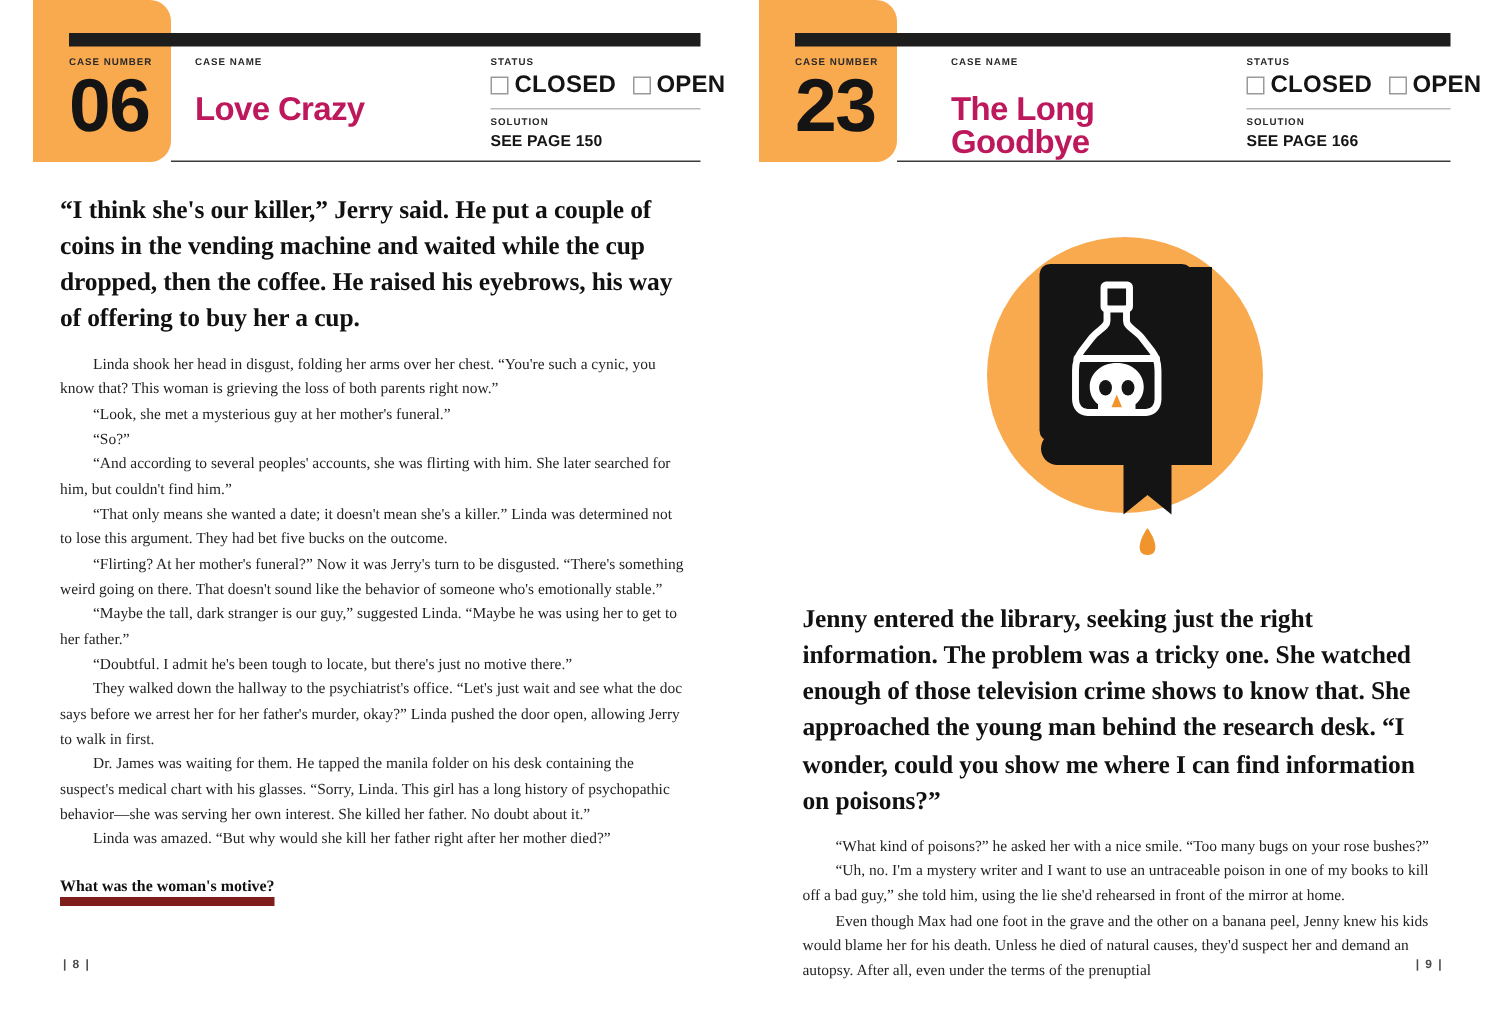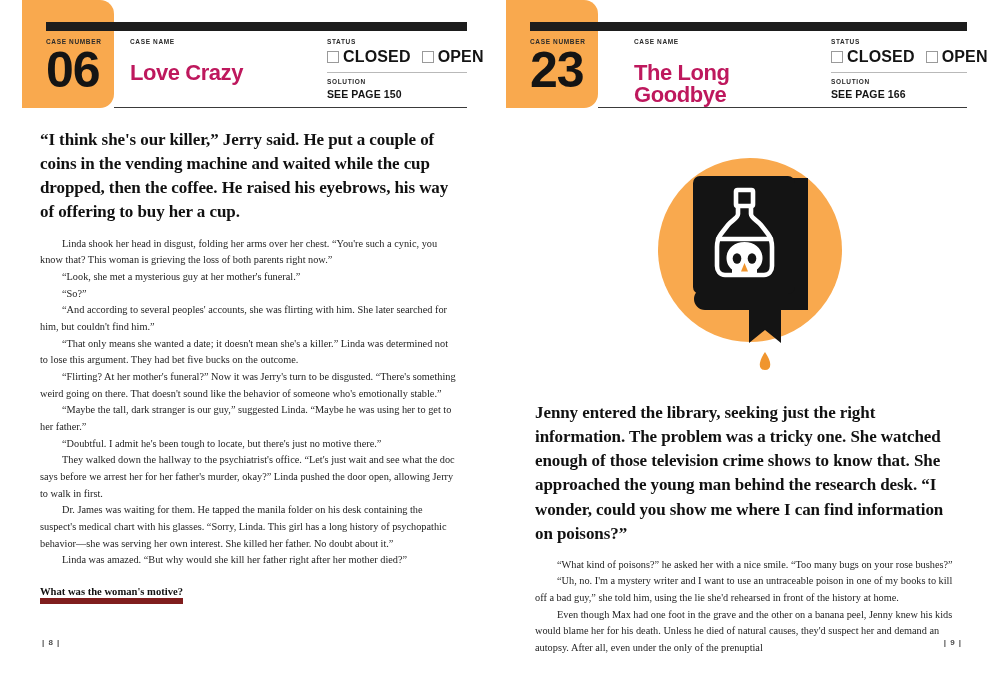--- a/index.html
+++ b/index.html
@@ -358,22 +358,22 @@
             <path d="M119.5 104 C109 104 101.5 111 101.5 120 C101.5 125 103.8 129 107 131.5 L107 135.5 C107 137 108.2 138 109.6 138 L129.4 138 C130.8 138 132 137 132 135.5 L132 131.5 C135.2 129 137.5 125 137.5 120 C137.5 111 130 104 119.5 104 Z" fill="#ffffff"></path>
             <ellipse cx="112" cy="120.5" rx="4.3" ry="5.2" fill="#141414"></ellipse>
             <ellipse cx="127" cy="120.5" rx="4.3" ry="5.2" fill="#141414"></ellipse>
             <path d="M119.5 125 L123 133.5 L116 133.5 Z" fill="#F0952E"></path>
           </g>
         </svg>
       </div>
 
       <p class="lede">Jenny entered the library, seeking just the right information. The problem was a tricky one. She watched enough of those television crime shows to know that. She approached the young man behind the research desk. “I wonder, could you show me where I can find information on poisons?”</p>
       <p class="body">“What kind of poisons?” he asked her with a nice smile. “Too many bugs on your rose bushes?”</p>
-      <p class="body">“Uh, no. I'm a mystery writer and I want to use an untraceable poison in one of my books to kill off a bad guy,” she told him, using the lie she'd rehearsed in front of the history at home.</p>
-      <p class="body">Even though Max had one foot in the grave and the other on a banana peel, Jenny knew his kids would blame her for his death. Unless he died of natural causes, they'd suspect her and demand an autopsy. After all, even under the only of the prenuptial</p>
+      <p class="body">“Uh, no. I'm a mystery writer and I want to use an untraceable poison in one of my books to kill off a bad guy,” she told him, using the lie she'd rehearsed in front of the mirror at home.</p>
+      <p class="body">Even though Max had one foot in the grave and the other on a banana peel, Jenny knew his kids would blame her for his death. Unless he died of natural causes, they'd suspect her and demand an autopsy. After all, even under the terms of the prenuptial</p>
 
       <div class="continued">
         <span>CONTINUED</span>
         <svg class="paw-dots" viewBox="0 0 46 22">
           <ellipse cx="7" cy="6" rx="4.2" ry="2.6" fill="#F5A93F" transform="rotate(-18 7 6)"></ellipse>
           <ellipse cx="15" cy="5" rx="3.4" ry="2.2" fill="#F5A93F" transform="rotate(-10 15 5)"></ellipse>
           <ellipse cx="12" cy="14" rx="5.0" ry="3.2" fill="#F5A93F" transform="rotate(-8 12 14)"></ellipse>
           <ellipse cx="31" cy="5" rx="4.4" ry="2.8" fill="#F5A93F" transform="rotate(-20 31 5)"></ellipse>
           <ellipse cx="40" cy="4" rx="3.2" ry="2.1" fill="#F5A93F" transform="rotate(-12 40 4)"></ellipse>
           <ellipse cx="37" cy="12" rx="4.8" ry="3.0" fill="#F5A93F" transform="rotate(-8 37 12)"></ellipse>

